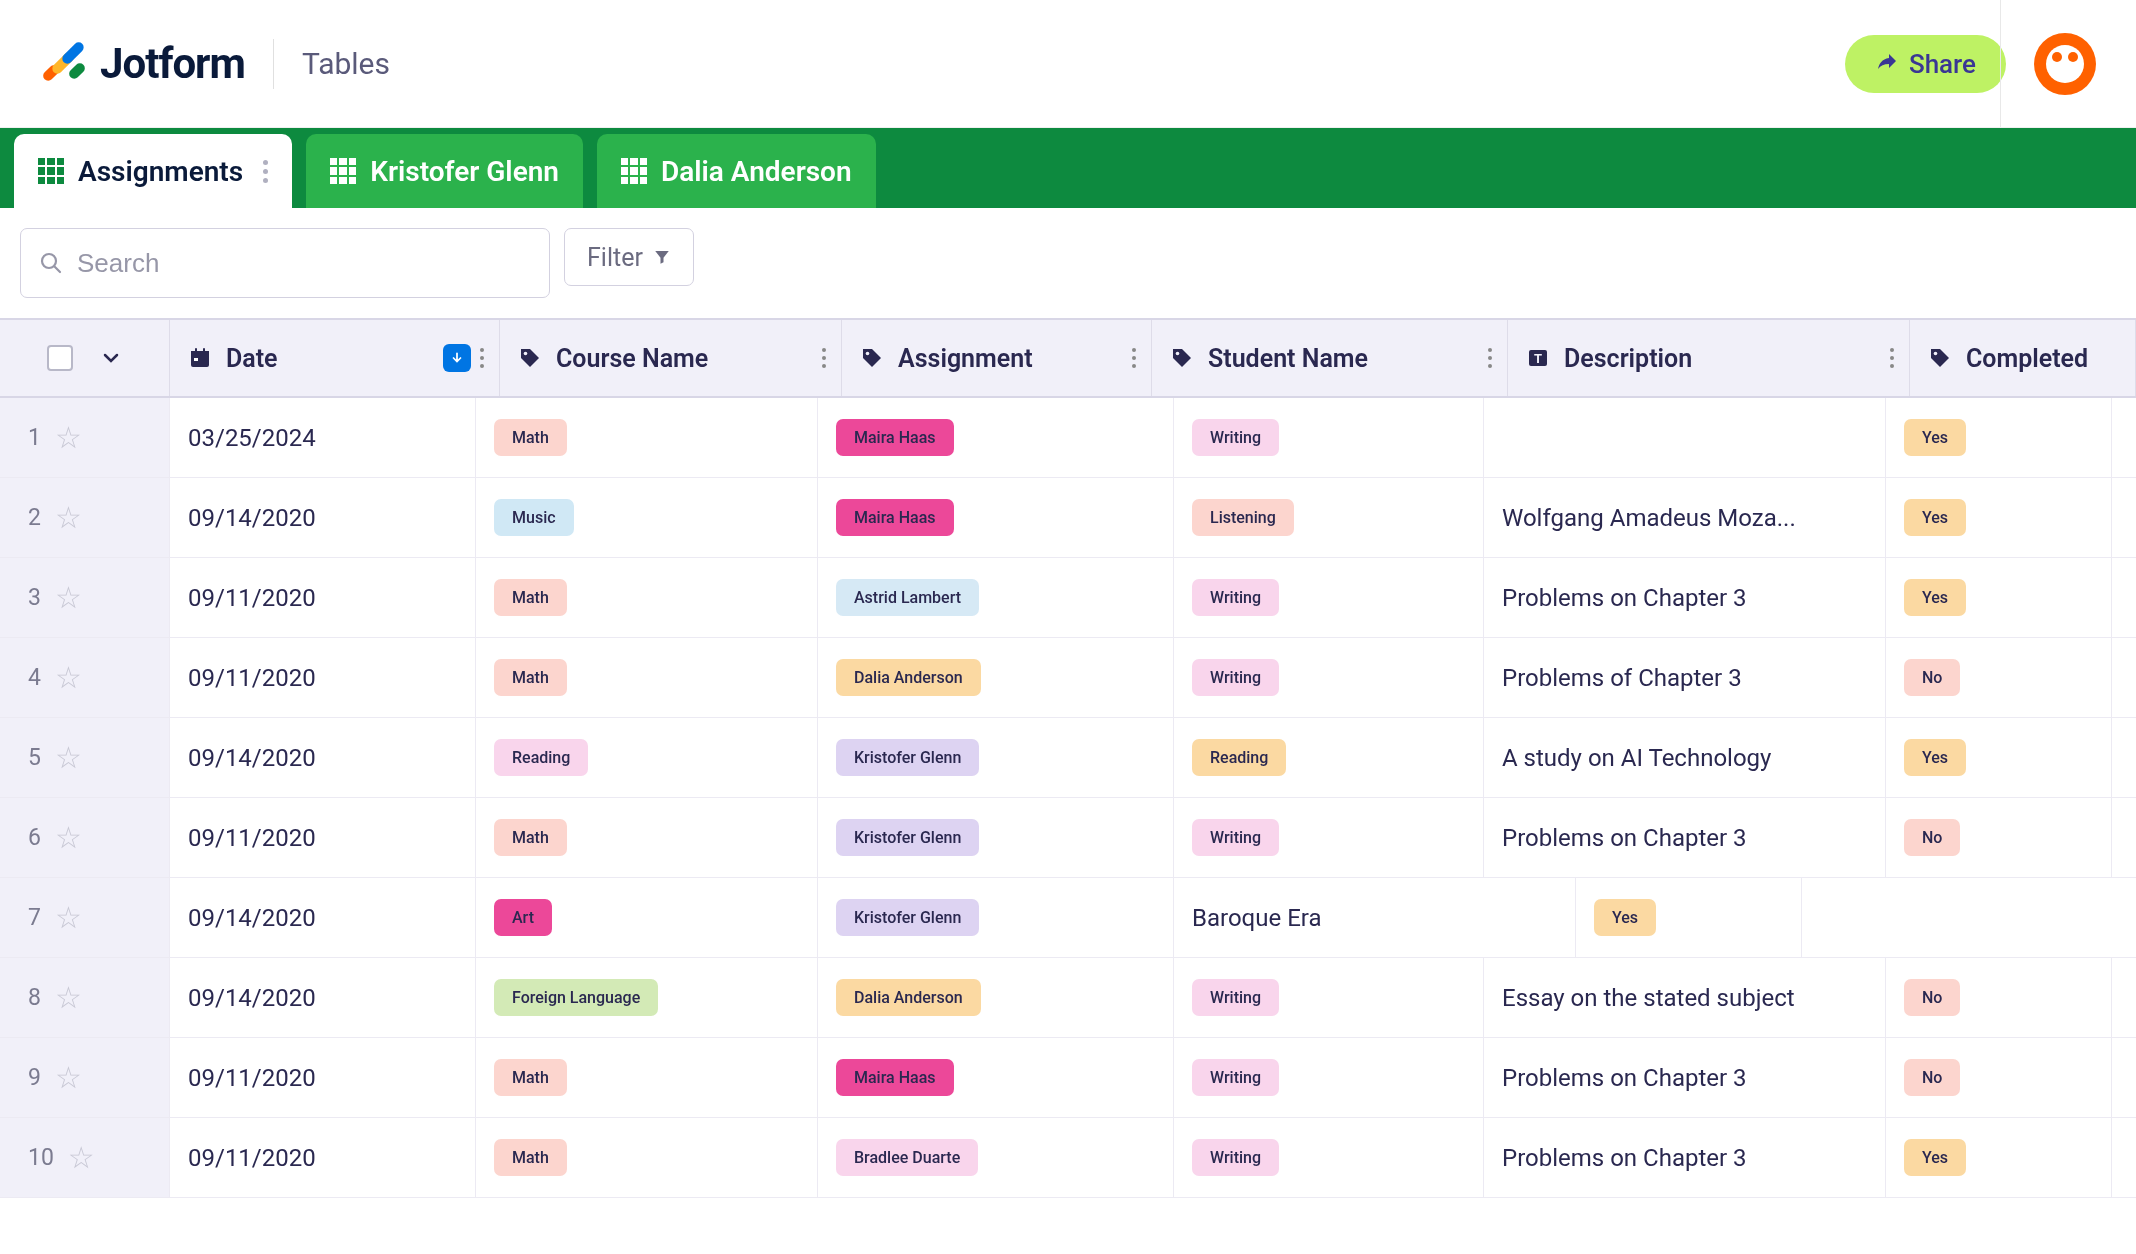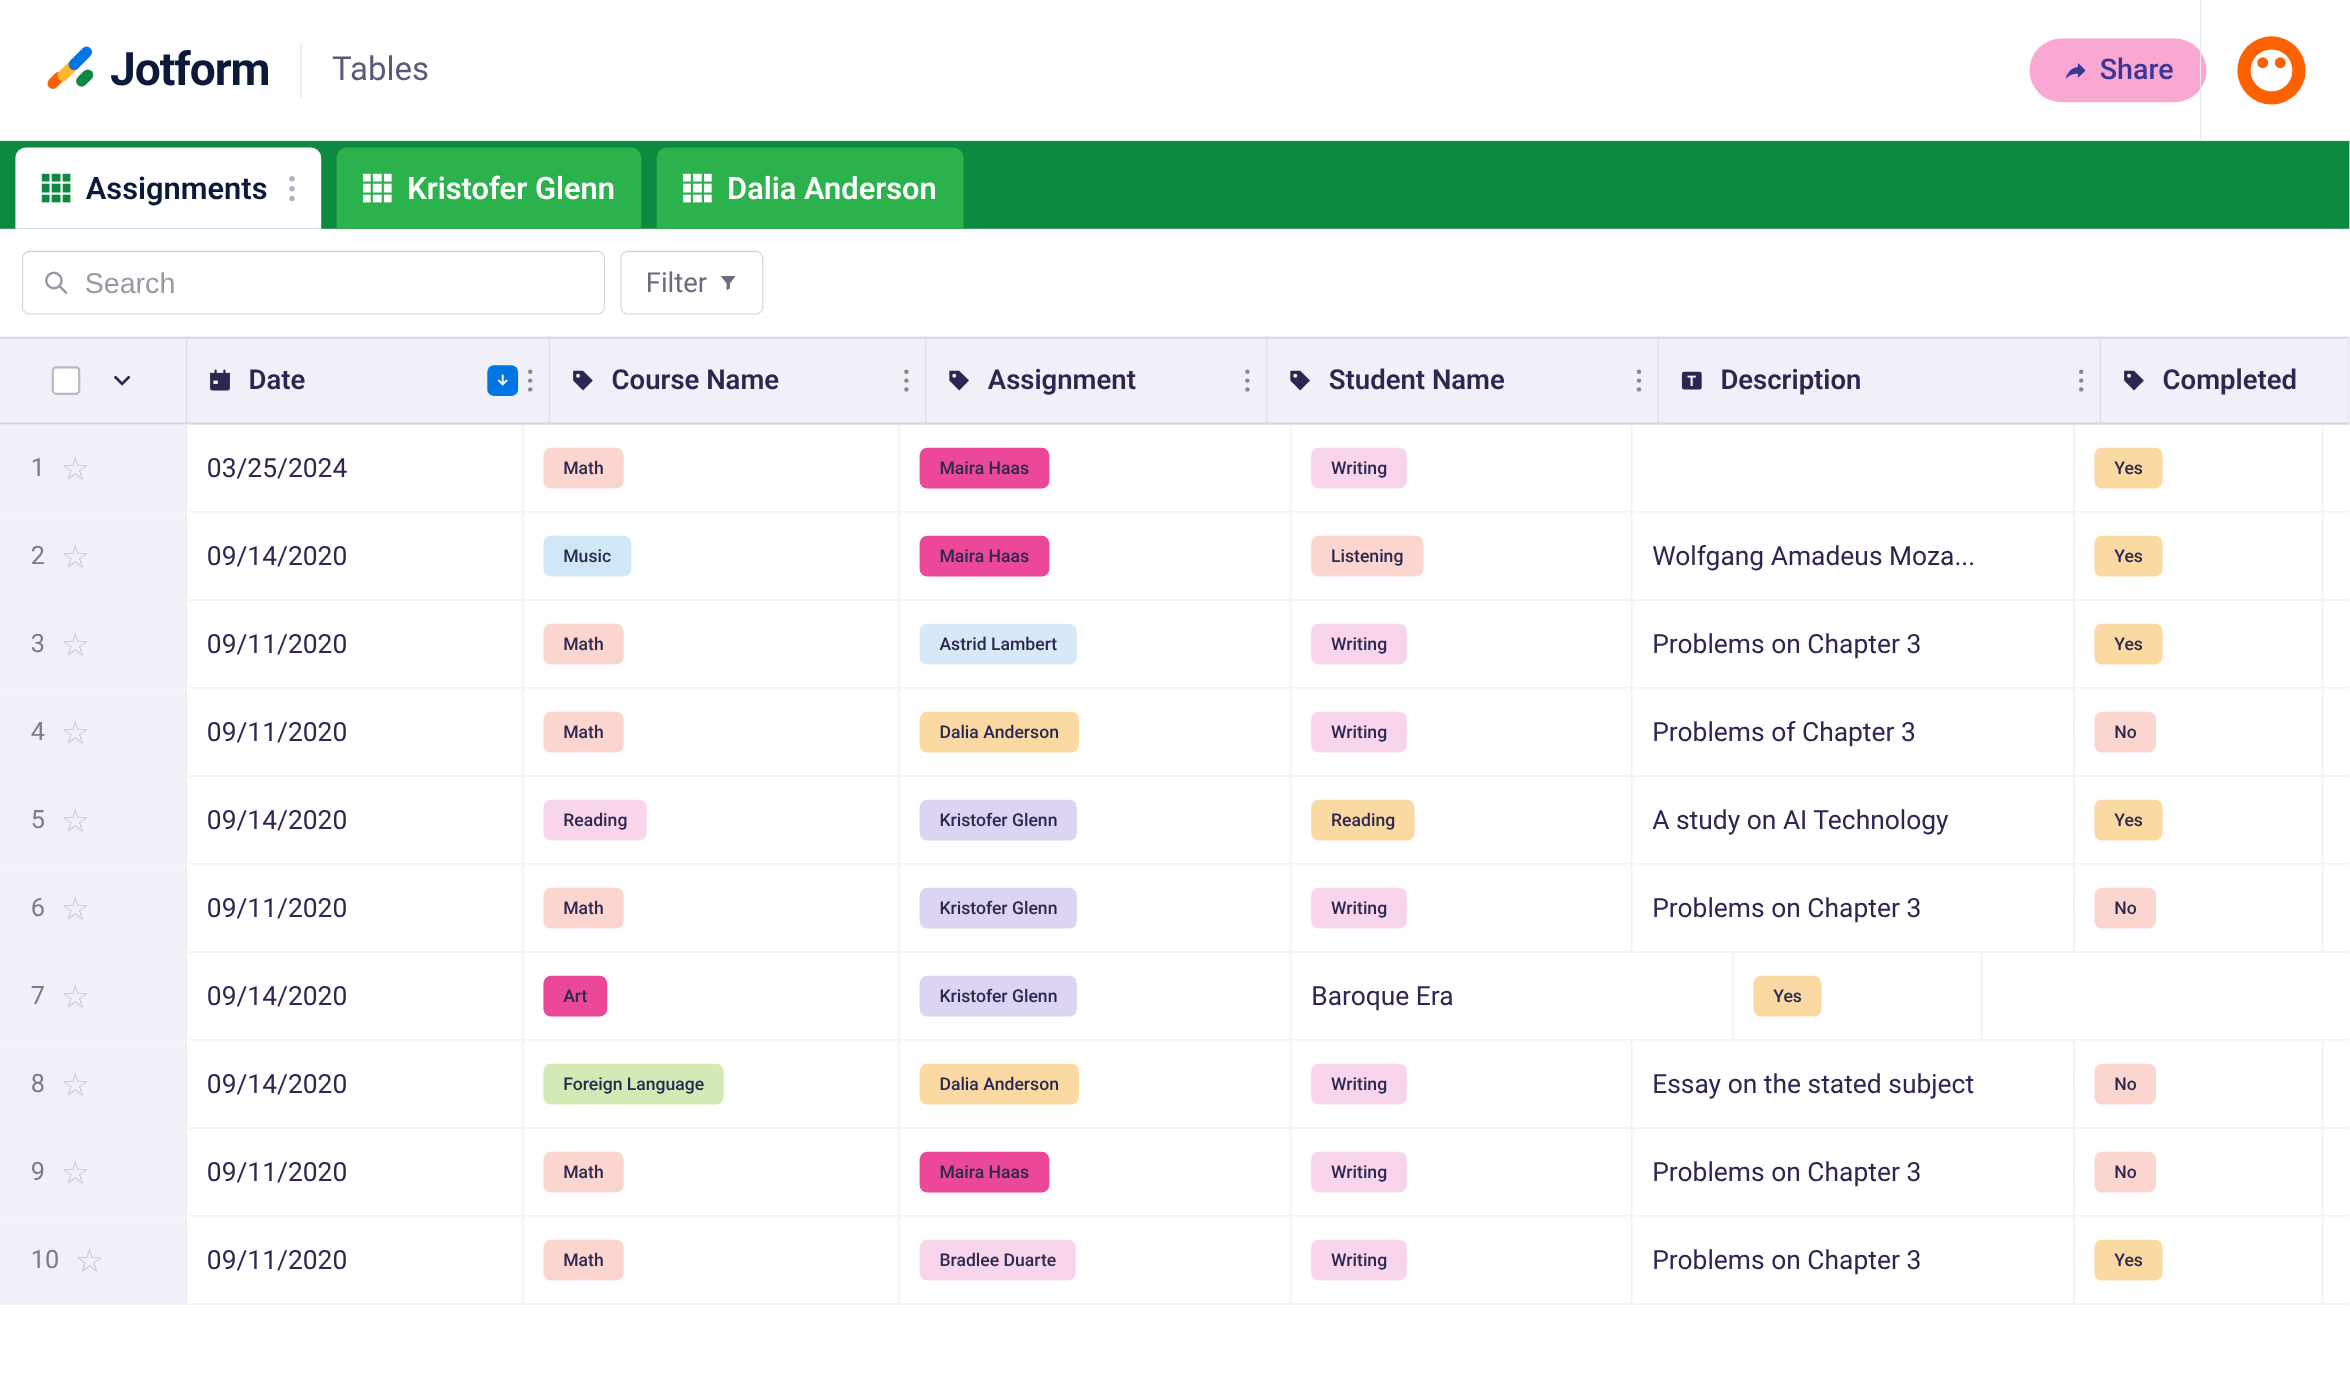--- a/index.html
+++ b/index.html
@@ -10,41 +10,41 @@
 .logo-wrap { display:flex; align-items:center; gap:12px; }
 .logo-mark { width:48px; height:48px; position:relative; }
 .logo-mark svg { width:48px; height:48px; }
 .logo-text { font-size:42px; font-weight:700; color:#0a1a3a; letter-spacing:-1px; }
 .divider { width:1px; height:50px; background:#e0e0e0; margin:0 28px; }
 .tables-label { font-size:30px; color:#5a5a7a; }
 .title-wrap { position:absolute; left:50%; transform:translateX(-50%); text-align:center; }
 .form-title { font-size:33px; font-weight:700; color:#0a1a3a; }
 .view-form { font-size:24px; color:#78b728; font-weight:500; }
 .right-wrap { margin-left:auto; display:flex; align-items:center; gap:28px; }
-.share-btn { display:flex; align-items:center; gap:10px; background:#f9a8d4; border-radius:999px; padding:14px 30px; color:#3a3694; font-size:26px; font-weight:500; cursor:pointer; }
+.share-btn { display:flex; gap:10px; background:#bef264; border-radius:999px; padding:14px 30px; color:#3a3694; font-size:26px; font-weight:500; cursor:pointer; }
 .avatar { width:62px; height:62px; border-radius:50%; background:#ff6100; display:flex; align-items:center; justify-content:center; position:relative; }
 .avatar-inner { width:38px; height:38px; background:#fff; border-radius:50%; position:relative; }
 .avatar-inner::before { content:""; position:absolute; top:7px; left:6px; width:10px; height:10px; background:#ff6100; border-radius:50%; }
 .avatar-inner::after { content:""; position:absolute; top:7px; right:6px; width:10px; height:10px; background:#ff6100; border-radius:50%; }
 .vdiv { position:absolute; right:135px; top:0; bottom:0; width:1px; background:#e8e8e8; }
 
 
 .tabbar { background:#0d8a3f; height:80px; display:flex; align-items:flex-end; padding-left:14px; gap:14px; }
 .tab { display:flex; align-items:center; gap:14px; padding:0 24px; height:74px; border-radius:10px 10px 0 0; font-size:28px; font-weight:600; cursor:pointer; }
 .tab.active { background:#fff; color:#0a1a3a; }
 .tab.inactive { background:#2bb24c; color:#fff; }
 .tab-grid-icon { width:26px; height:26px; display:grid; grid-template-columns:1fr 1fr 1fr; grid-template-rows:1fr 1fr 1fr; gap:2px; }
 .tab.active .tab-grid-icon span { background:#0d8a3f; }
 .tab.inactive .tab-grid-icon span { background:#fff; }
 .tab-dots { display:flex; flex-direction:column; gap:4px; margin-left:6px; }
 .tab-dots span { width:5px; height:5px; border-radius:50%; background:#b0b0c0; }
 
 
 .toolbar { padding:20px 20px 20px 20px; display:flex; gap:14px; }
-.search-box { width:530px; height:58px; border:1.5px solid #d3d1e0; border-radius:7px; display:flex; align-items:center; padding:0 18px; gap:14px; }
+.search-box { width:530px; height:70px; border:1.5px solid #d3d1e0; border-radius:7px; display:flex; align-items:center; padding:0 18px; gap:14px; }
 .search-input { border:none; outline:none; font-size:26px; color:#333; width:100%; background:transparent; }
 .search-input::placeholder { color:#9797a8; }
 .filter-btn { height:58px; padding:0 22px; border:1.5px solid #d3d1e0; border-radius:7px; display:flex; align-items:center; gap:10px; font-size:25px; color:#6b6b80; cursor:pointer; }
 
 
 .table-wrap { border-top:2px solid #d8d6e6; }
 .thead { display:flex; height:78px; background:#f1f0f9; border-bottom:2px solid #d8d6e6; }
 .th { display:flex; align-items:center; padding:0 18px; border-right:1px solid #dedce9; font-size:25px; font-weight:600; color:#2a2850; position:relative; }
 .th .lbl { margin-left:14px; flex:1; }
 .col-idx { width:170px; justify-content:center; gap:26px; }

